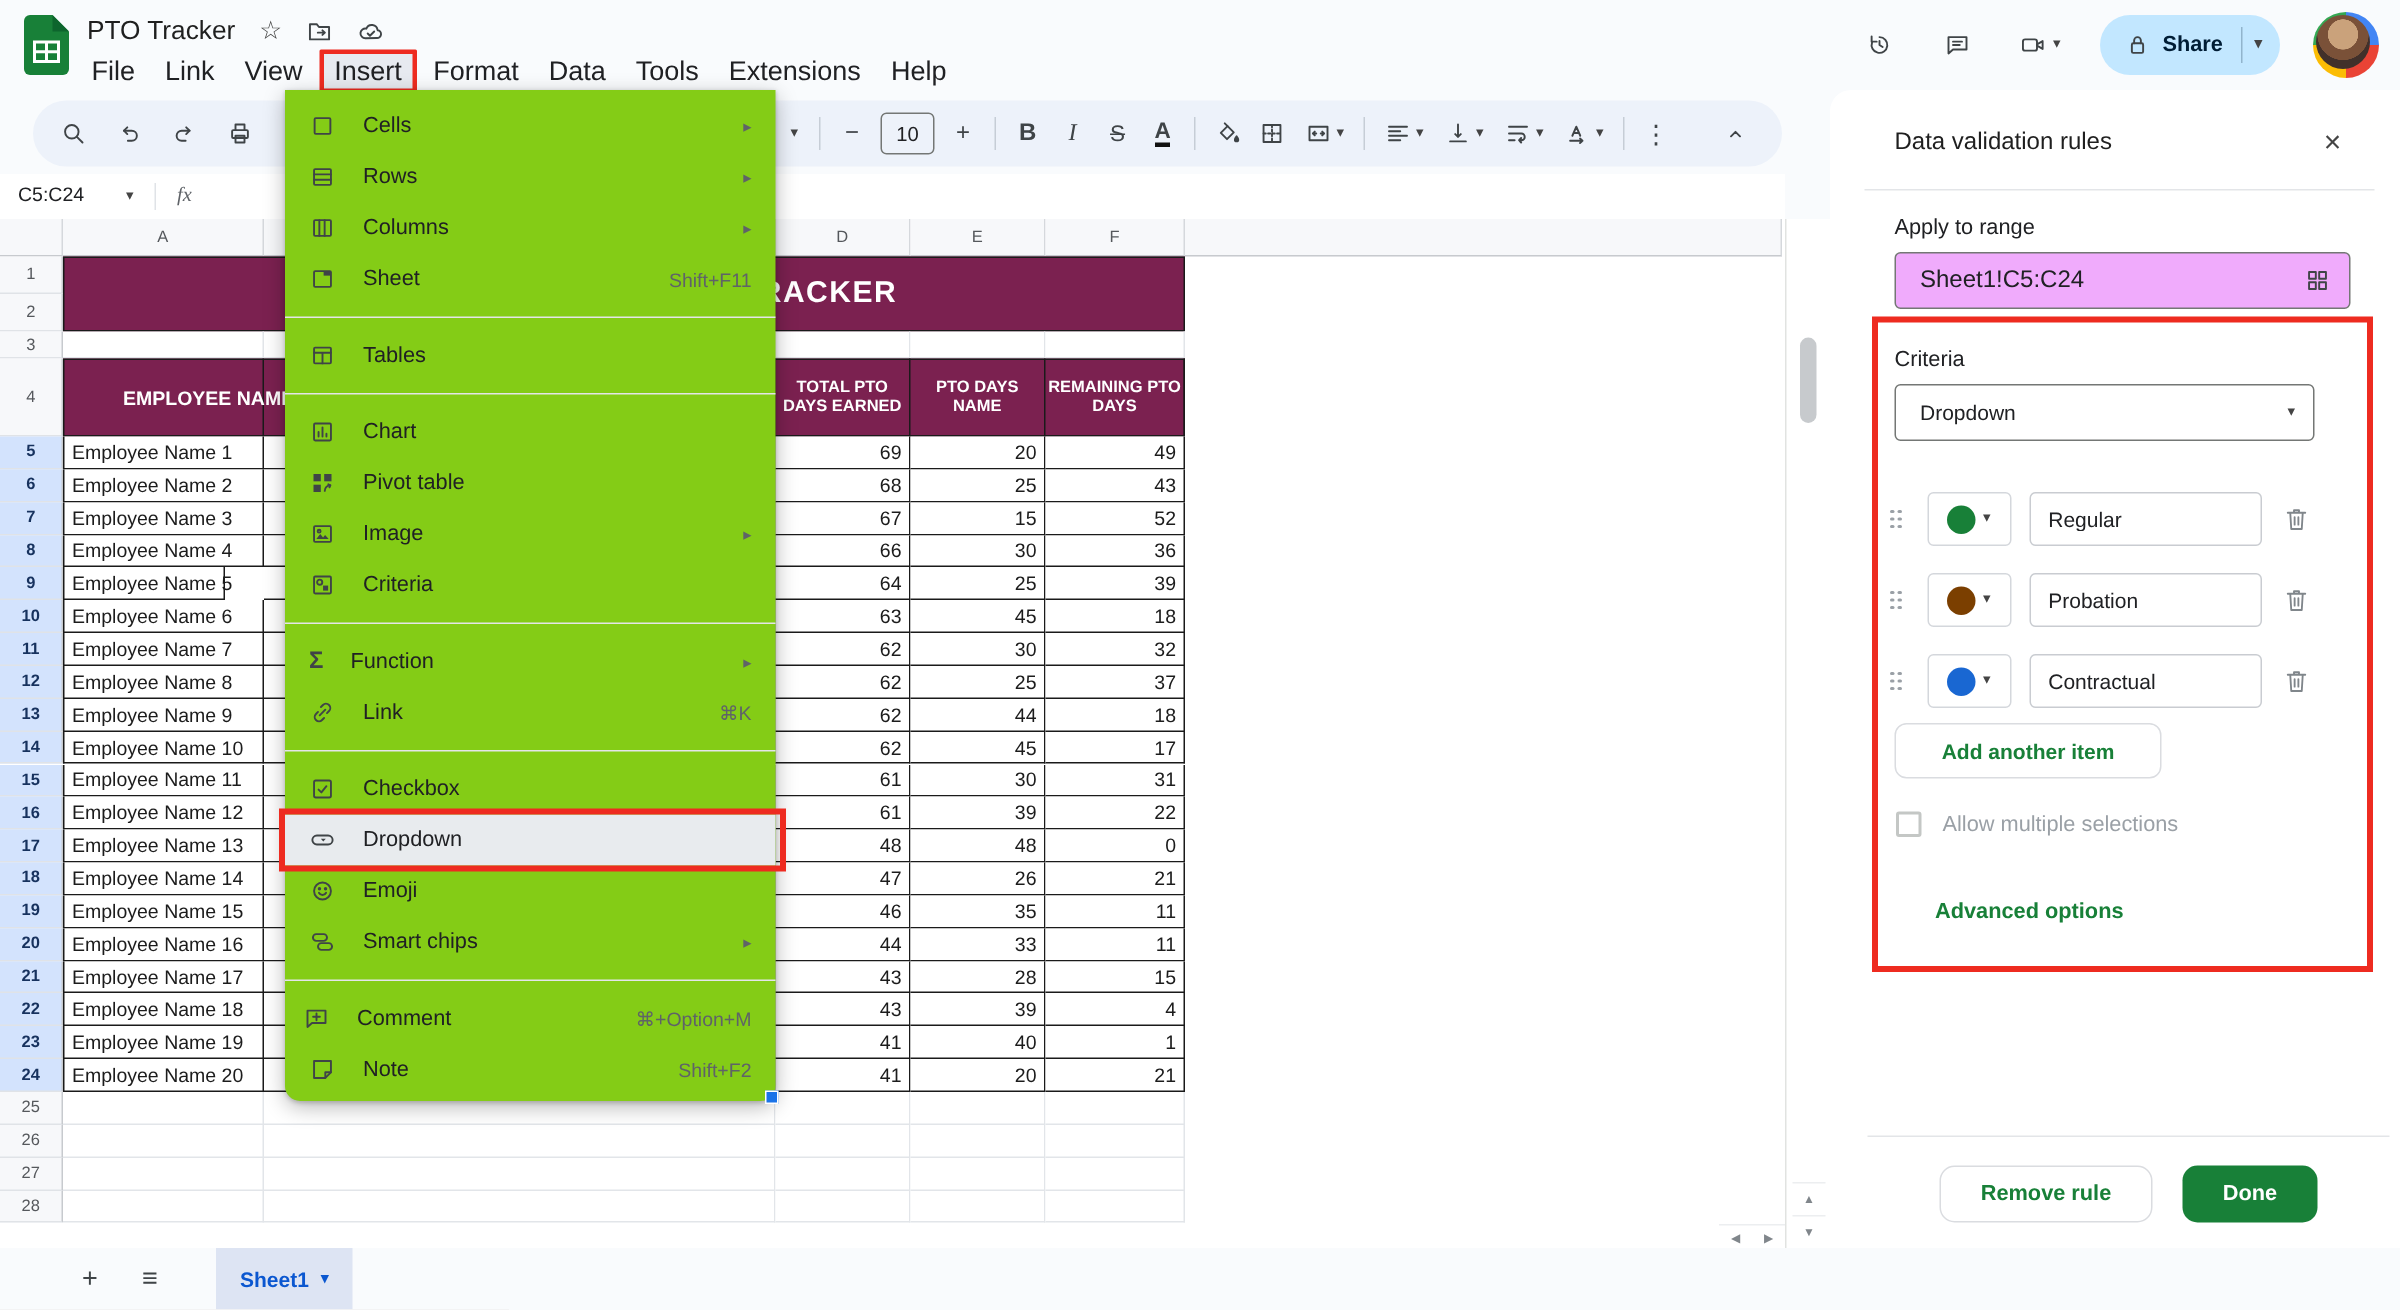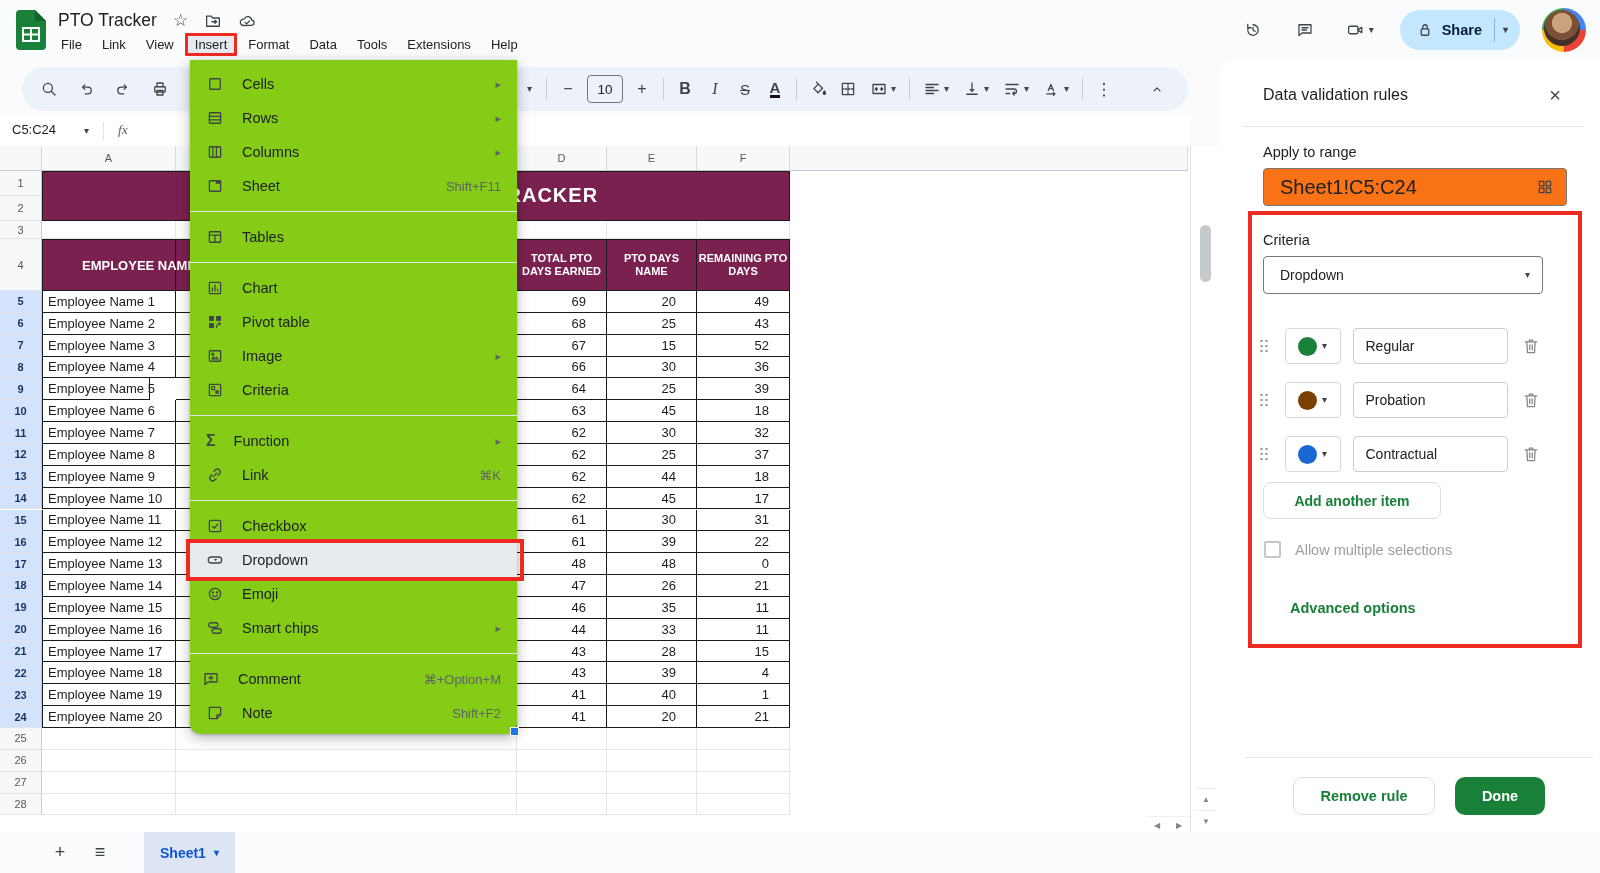--- a/index.html
+++ b/index.html
@@ -6,21 +6,21 @@
   .app{position:relative;width:1600px;height:873px;background:#f9fbfd;overflow:hidden;
        font-family:"Liberation Sans", sans-serif;color:#202124;}
   .abs{position:absolute;}
   
   .topbar{position:absolute;left:0;top:0;width:1600px;height:60px;background:#f9fbfd;}
   .logo{position:absolute;left:16px;top:10px;}
   .title-row{position:absolute;left:58px;top:10px;display:flex;align-items:center;gap:16px;}
   .doc-title{font-size:17.5px;color:#1f1f1f;}
   .title-ic{display:flex;align-items:center;color:#444;}
   .menubar{position:absolute;left:52px;top:33px;display:flex;align-items:center;gap:2px;}
-  .mb-item{font-size:13px;padding:4px 9px;border-radius:6px;cursor:pointer;color:#202124;}
+  .mb-item{font-size:18px;padding:4px 9px;border-radius:6px;cursor:pointer;color:#202124;}
   .mb-item.boxed{background:#e7eaf0;border:3px solid #ee2b20;border-radius:1px;padding:1px 7px;}
   .top-actions{position:absolute;right:14px;top:8px;height:44px;display:flex;align-items:center;gap:22px;}
   .share-pill{display:flex;align-items:center;height:40px;background:#c2e7ff;border-radius:20px;
               color:#001d35;font-size:14.5px;font-weight:700;}
   .share-main{display:flex;align-items:center;gap:8px;padding:0 12px 0 16px;cursor:pointer;}
   .share-caret{padding:0 12px 0 8px;border-left:1px solid rgba(0,29,53,.25);height:24px;display:flex;align-items:center;cursor:pointer;}
   .avatar{width:40px;height:40px;border-radius:50%;padding:2px;
           background:conic-gradient(#4285f4 0 25%,#ea4335 25% 50%,#fbbc04 50% 75%,#34a853 75% 100%);}
   .avatar-in{width:36px;height:36px;border-radius:50%;
           background:radial-gradient(circle at 50% 36%,#caa27b 0 34%,#7a5138 35% 58%,#41302a 59% 100%);}
@@ -46,21 +46,21 @@
   
   .gridwrap{position:absolute;left:0;top:146px;width:1190px;height:686px;background:#fff;}
   .colhdr{position:absolute;top:0;height:25px;background:#f7f8fa;border-right:1px solid #d5d8dc;
           border-bottom:1px solid #c7cace;font-size:11px;color:#55585c;display:flex;align-items:center;justify-content:center;box-sizing:border-box;}
   .rowhdr{position:absolute;left:0;width:42px;background:#f7f8fa;border-right:1px solid #c7cace;
           border-bottom:1px solid #e0e3e7;font-size:11px;color:#55585c;display:flex;align-items:center;justify-content:center;box-sizing:border-box;}
   .rowhdr.sel{background:#d3e3fd;color:#17325e;font-weight:700;}
   .cell{position:absolute;background:#fff;border-right:1px solid #1a1a1a;border-bottom:1px solid #1a1a1a;
         box-sizing:border-box;font-size:13px;color:#1c1c1c;display:flex;align-items:center;cursor:cell;}
   .cell.name{padding-left:5px;}
-  .cell.num{justify-content:flex-end;padding-right:20px;}
+  .cell.num{justify-content:flex-end;padding-right:5px;}
   .cell.lite{border-right:1px solid #e2e5e9;border-bottom:1px solid #e2e5e9;}
   .banner{position:absolute;background:#7b2150;box-sizing:border-box;border:1px solid #1a1a1a;}
   .banner-txt{position:absolute;color:#fff;font-weight:700;font-size:20px;letter-spacing:1px;white-space:nowrap;}
   .hdrcell{position:absolute;color:#fff;font-weight:700;font-size:11px;text-align:center;line-height:13px;
            display:flex;align-items:center;justify-content:center;box-sizing:border-box;border-right:1px solid #1a1a1a;}
   .fillhandle{position:absolute;left:510px;top:727px;width:7px;height:7px;background:#1a73e8;border:1px solid #fff;z-index:60;}
   
   .vlane{position:absolute;left:1190px;top:146px;width:30px;height:686px;background:#fff;border-left:1px solid #e1e3e1;box-sizing:border-box;}
   .vthumb{position:absolute;left:9px;top:79px;width:11px;height:57px;background:#c7cacd;border-radius:6px;}
   .varrow{position:absolute;left:4px;width:22px;height:20px;display:flex;align-items:center;justify-content:center;
@@ -80,21 +80,21 @@
   
   .redbox{position:absolute;border:4px solid #ee2b20;box-sizing:border-box;pointer-events:none;z-index:70;}
   
   .panel{position:absolute;left:1220px;top:60px;width:380px;height:772px;background:#fff;border-radius:14px 0 0 0;}
   .p-title{position:absolute;left:43px;top:26px;font-size:16px;color:#1f1f1f;}
   .p-close{position:absolute;left:322px;top:22px;font-size:20px;color:#444;cursor:pointer;width:26px;height:26px;
            display:flex;align-items:center;justify-content:center;}
   .p-div{position:absolute;left:23px;width:340px;height:1px;background:#e3e5e8;}
   .p-label{position:absolute;left:43px;font-size:14.5px;color:#202124;}
   .p-inputbox{position:absolute;left:43px;width:304px;height:38px;border:1px solid #747775;border-radius:4px;
-              box-sizing:border-box;display:flex;align-items:center;padding:0 12px 0 16px;font-size:20px;cursor:text;background:#f97316;}
+              box-sizing:border-box;display:flex;align-items:center;padding:0 12px 0 16px;font-size:16px;cursor:text;background:#f0abfc;}
   .p-inputbox .grow{flex:1;}
   .p-select{position:absolute;left:43px;width:280px;height:38px;border:1px solid #747775;border-radius:4px;
             box-sizing:border-box;display:flex;align-items:center;padding:0 12px 0 16px;font-size:14px;cursor:pointer;background:#fff;}
   .crit-row{position:absolute;left:40px;width:300px;height:36px;display:flex;align-items:center;}
   .chip{width:56px;height:36px;border:1px solid #d4d7dc;border-radius:4px;box-sizing:border-box;margin-left:17px;
         display:flex;align-items:center;justify-content:center;gap:5px;cursor:pointer;background:#fff;}
   .dot{width:19px;height:19px;border-radius:50%;}
   .crit-input{margin-left:12px;width:155px;height:36px;border:1px solid #c9ccd1;border-radius:4px;box-sizing:border-box;
         padding:0 12px;font-size:14px;font-family:"Liberation Sans",sans-serif;color:#202124;outline:none;}
   .trash{margin-left:13px;cursor:pointer;display:flex;}

